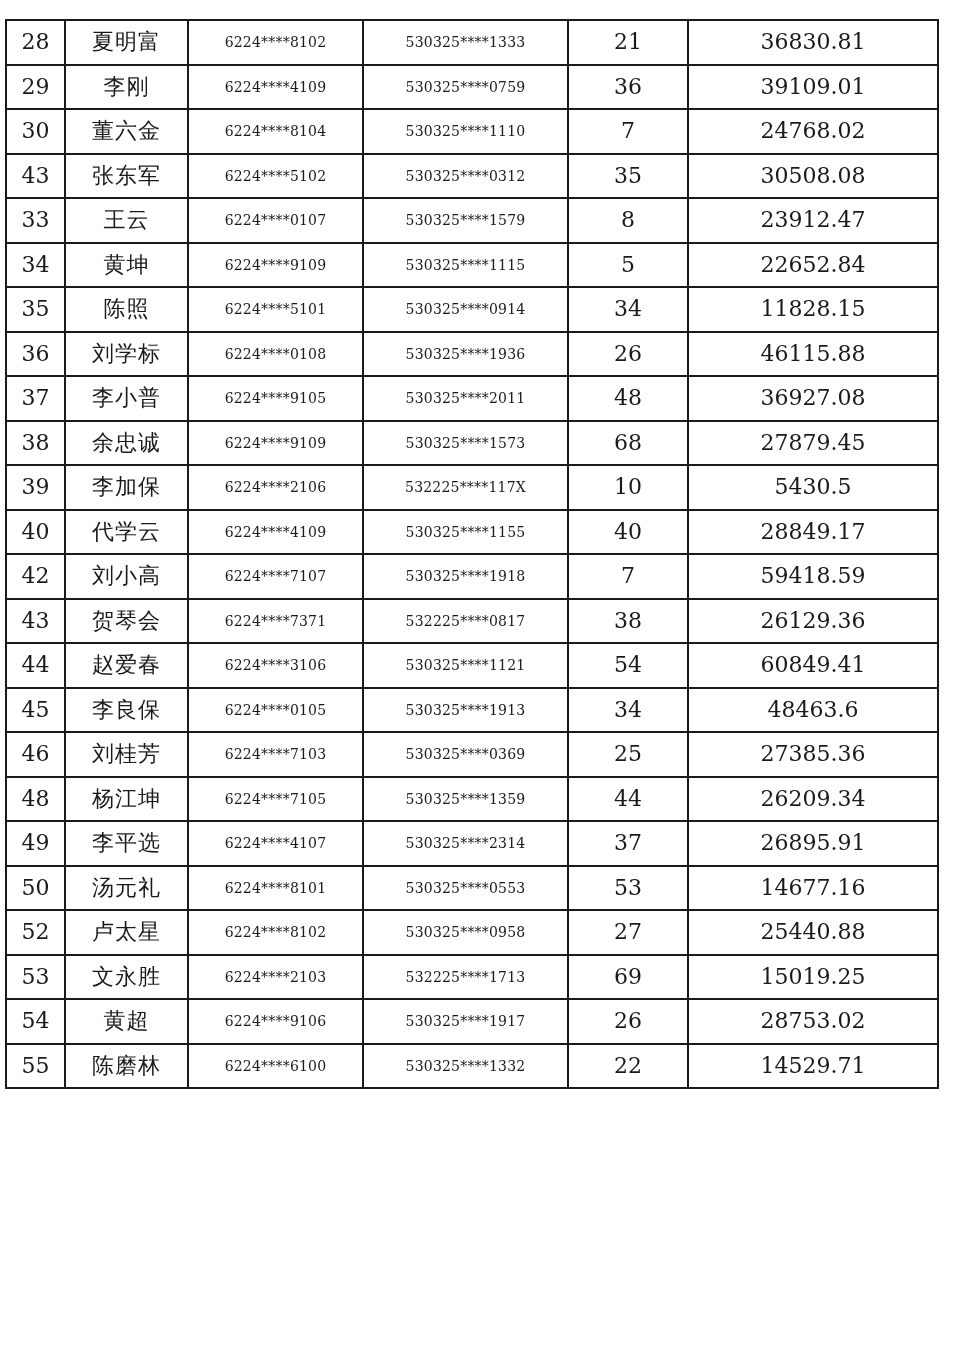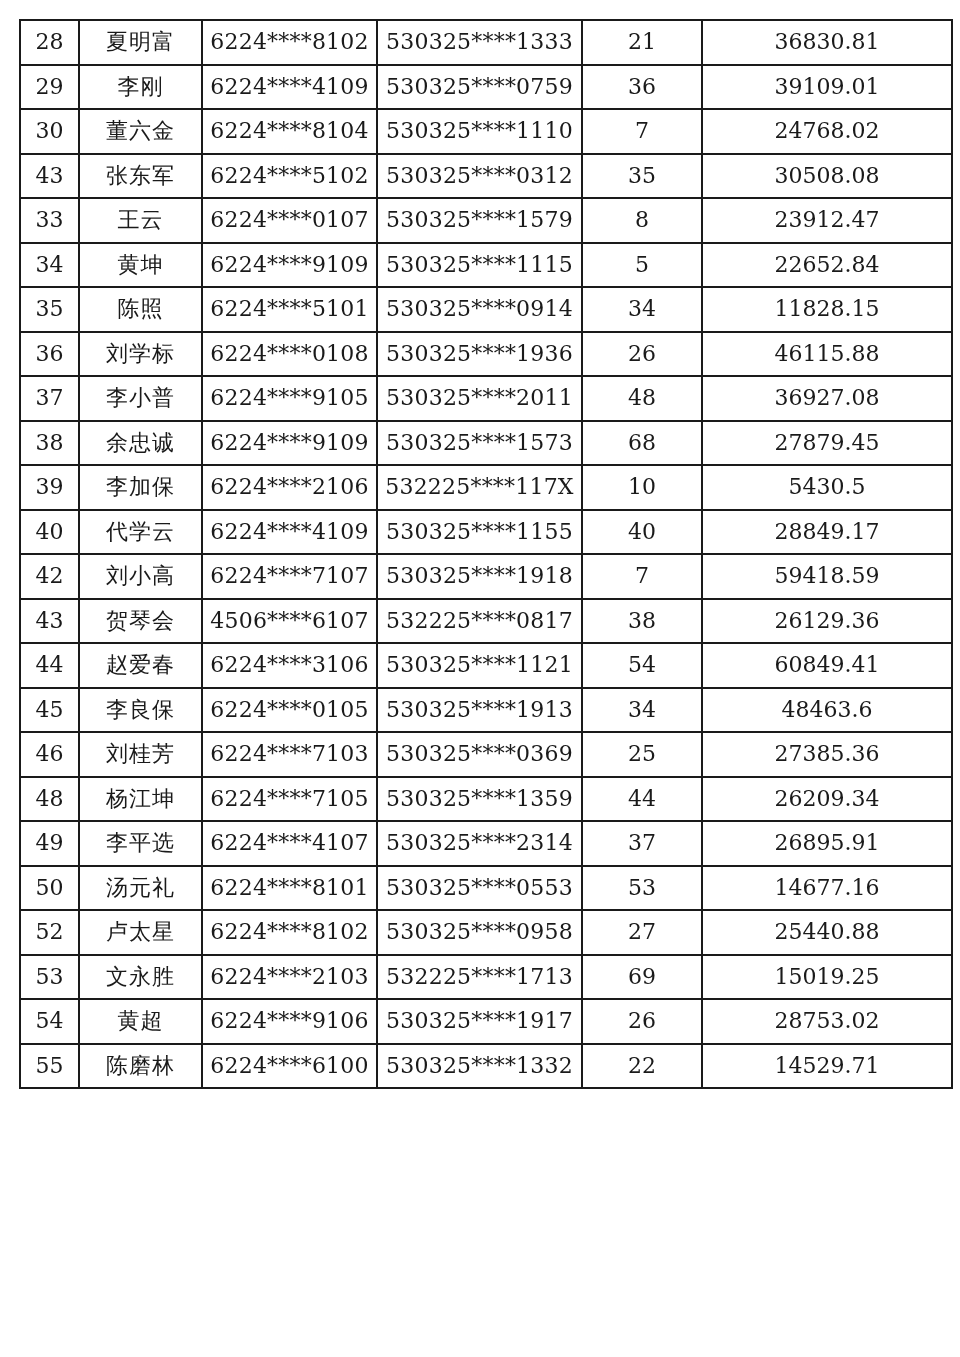--- a/index.html
+++ b/index.html
@@ -10,21 +10,21 @@
     body {
       width: 960px;
       height: 1357px;
       position: relative;
       overflow: hidden;
       font-family: "DejaVu Serif", "Liberation Serif", serif;
       color: #1a1a1a;
     }
     .sheet {
       position: absolute;
-      left: 19px;
+      left: 5px;
       top: 19px;
     }
     table.roster {
       border-collapse: collapse;
       table-layout: fixed;
       width: 932px;
     }
     table.roster td {
       border: 2px solid #1a1a1a;
       height: 42.5px;
@@ -37,21 +37,21 @@
       overflow: hidden;
     }
     table.roster td.c-name {
       font-family: "DejaVu Sans", "Liberation Sans", sans-serif;
       font-size: 22px;
       letter-spacing: 1px;
       border-radius: 22px;
     }
     table.roster td.c-card,
     table.roster td.c-id {
-      font-size: 22px;
+      font-size: 14px;
       letter-spacing: 0.2px;
       margin-left: 20px;
     }
     col.w-no { width: 59px; }
     col.w-name { width: 123px; }
     col.w-card { width: 175px; }
     col.w-id { width: 205px; }
     col.w-count { width: 120px; }
     col.w-amount { width: 250px; }
   </style>
@@ -169,21 +169,21 @@
     <td class="c-no">42</td>
     <td class="c-name">刘小高</td>
     <td class="c-card">6224****7107</td>
     <td class="c-id">530325****1918</td>
     <td class="c-count">7</td>
     <td class="c-amount">59418.59</td>
   </tr>
         <tr>
     <td class="c-no">43</td>
     <td class="c-name">贺琴会</td>
-    <td class="c-card">4506****6107</td>
+    <td class="c-card">6224****7371</td>
     <td class="c-id">532225****0817</td>
     <td class="c-count">38</td>
     <td class="c-amount">26129.36</td>
   </tr>
         <tr>
     <td class="c-no">44</td>
     <td class="c-name">赵爱春</td>
     <td class="c-card">6224****3106</td>
     <td class="c-id">530325****1121</td>
     <td class="c-count">54</td>

